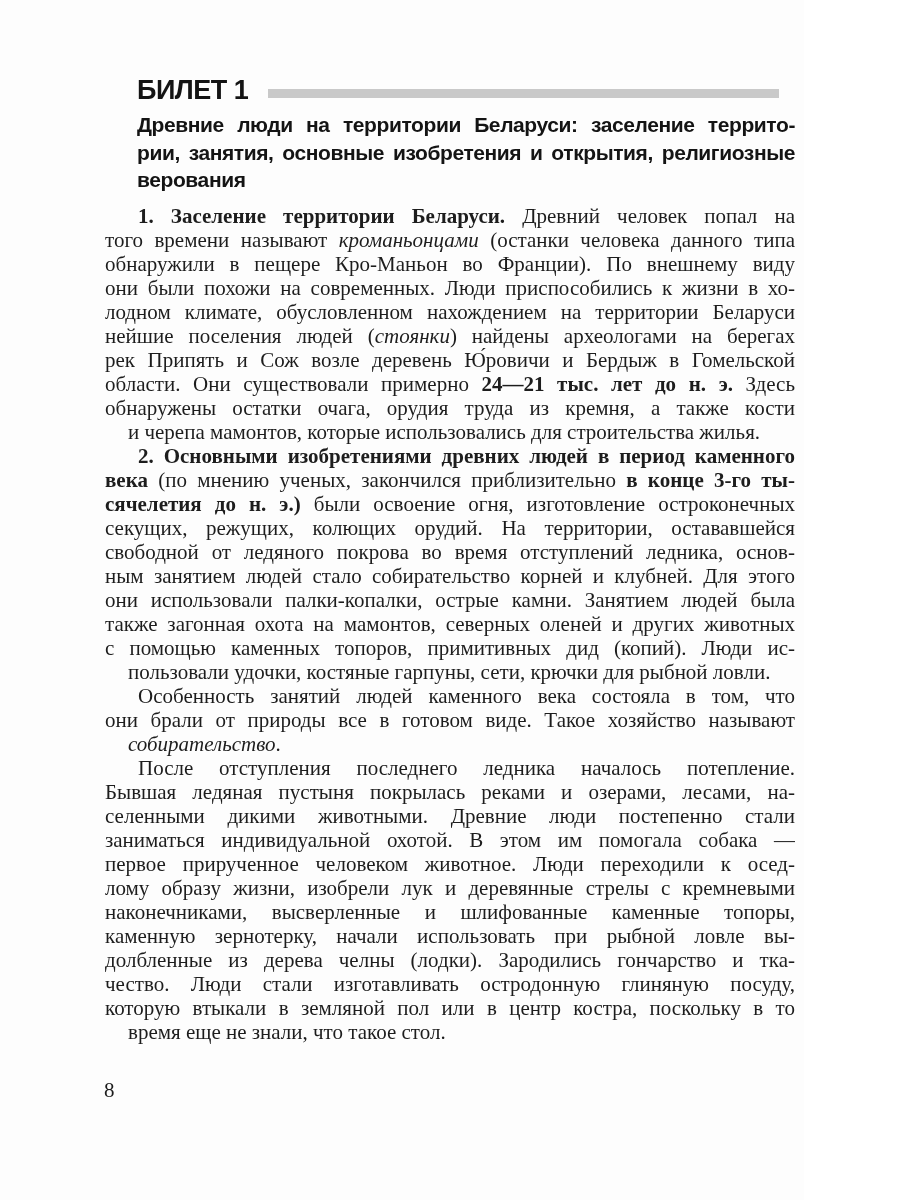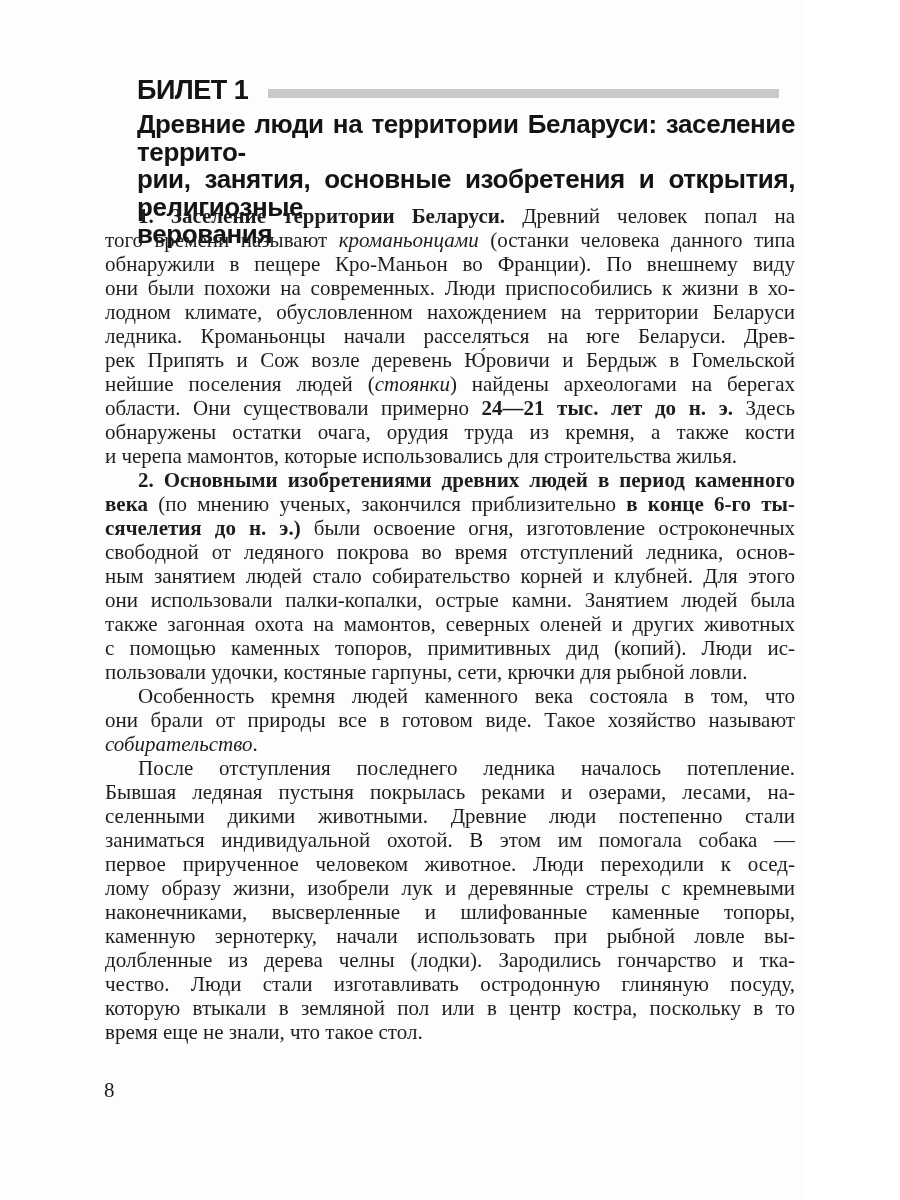--- a/index.html
+++ b/index.html
@@ -34,21 +34,21 @@
     background: #c9c9c9;
   }
   .title {
     position: absolute;
     left: 137px;
     top: 111px;
     width: 658px;
     margin: 0;
     font-family: "Liberation Sans", sans-serif;
     font-weight: bold;
-    font-size: 26px;
+    font-size: 21px;
     line-height: 27.5px;
     letter-spacing: -0.4px;
     color: #141414;
   }
   .tline { text-align: justify; text-align-last: justify; }
   .tline.tlast { text-align-last: left; }
   .body {
     position: absolute;
     left: 105px;
     top: 204px;
@@ -59,21 +59,21 @@
   }
   .line {
     height: 24px;
     line-height: 24px;
     overflow: hidden;
     text-align: justify;
     text-align-last: justify;
     white-space: normal;
   }
   .line.indent { padding-left: 33px; }
-  .line.plast { text-align-last: left; }
+  .line.plast { text-align-last: left; margin-left: 23px; }
   .b { font-weight: bold; }
   .i { font-style: italic; }
   .pageno {
     position: absolute;
     left: 104px;
     top: 1078px;
     font-family: "Liberation Serif", serif;
     font-size: 21px;
     color: #1d1d1d;
   }
@@ -90,36 +90,36 @@
       <div class="tline">Древние люди на территории Беларуси: заселение террито-</div>
       <div class="tline">рии, занятия, основные изобретения и открытия, религиозные</div>
       <div class="tline tlast">верования</div>
     </h1>
   <div class="body" id="article-body">
       <div class="line indent"><span class="b">1. Заселение территории Беларуси. </span><span>Древний человек попал на</span></div>
       <div class="line"><span>того времени называют </span><span class="i">кроманьонцами</span><span> (останки человека данного типа</span></div>
       <div class="line"><span>обнаружили в пещере Кро-Маньон во Франции). По внешнему виду</span></div>
       <div class="line"><span>они были похожи на современных. Люди приспособились к жизни в хо-</span></div>
       <div class="line"><span>лодном климате, обусловленном нахождением на территории Беларуси</span></div>
-      <div class="line"><span>ледника. Кроманьонцы начали расселяться на юге Беларуси. Древ-</span></div>
+      <div class="line"><span>нейшие поселения людей (</span><span class="i">стоянки</span><span>) найдены археологами на берегах</span></div>
       <div class="line"><span>рек Припять и Сож возле деревень Ю́ровичи и Бердыж в Гомельской</span></div>
-      <div class="line"><span>нейшие поселения людей (</span><span class="i">стоянки</span><span>) найдены археологами на берегах</span></div>
       <div class="line"><span>области. Они существовали примерно </span><span class="b">24—21 тыс. лет до н. э.</span><span> Здесь</span></div>
       <div class="line"><span>обнаружены остатки очага, орудия труда из кремня, а также кости</span></div>
       <div class="line plast"><span>и черепа мамонтов, которые использовались для строительства жилья.</span></div>
       <div class="line indent"><span class="b">2. Основными изобретениями древних людей в период каменного</span></div>
-      <div class="line"><span class="b">века </span><span>(по мнению ученых, закончился приблизительно </span><span class="b">в конце 6-го ты-</span></div>
+      <div class="line"><span class="b">века </span><span>(по мнению ученых, закончился приблизительно </span><span class="b">в конце 3-го ты-</span></div>
       <div class="line"><span class="b">сячелетия до н. э.)</span><span> были освоение огня, изготовление остроконечных</span></div>
+      <div class="line"><span>секущих, режущих, колющих орудий. На территории, остававшейся</span></div>
       <div class="line"><span>свободной от ледяного покрова во время отступлений ледника, основ-</span></div>
       <div class="line"><span>ным занятием людей стало собирательство корней и клубней. Для этого</span></div>
       <div class="line"><span>они использовали палки-копалки, острые камни. Занятием людей была</span></div>
       <div class="line"><span>также загонная охота на мамонтов, северных оленей и других животных</span></div>
       <div class="line"><span>с помощью каменных топоров, примитивных дид (копий). Люди ис-</span></div>
       <div class="line plast"><span>пользовали удочки, костяные гарпуны, сети, крючки для рыбной ловли.</span></div>
-      <div class="line indent"><span>Особенность кремня людей каменного века состояла в том, что</span></div>
+      <div class="line indent"><span>Особенность занятий людей каменного века состояла в том, что</span></div>
       <div class="line"><span>они брали от природы все в готовом виде. Такое хозяйство называют</span></div>
       <div class="line plast"><span class="i">собирательство</span><span>.</span></div>
       <div class="line indent"><span>После отступления последнего ледника началось потепление.</span></div>
       <div class="line"><span>Бывшая ледяная пустыня покрылась реками и озерами, лесами, на-</span></div>
       <div class="line"><span>селенными дикими животными. Древние люди постепенно стали</span></div>
       <div class="line"><span>заниматься индивидуальной охотой. В этом им помогала собака —</span></div>
       <div class="line"><span>первое прирученное человеком животное. Люди переходили к осед-</span></div>
       <div class="line"><span>лому образу жизни, изобрели лук и деревянные стрелы с кремневыми</span></div>
       <div class="line"><span>наконечниками, высверленные и шлифованные каменные топоры,</span></div>
       <div class="line"><span>каменную зернотерку, начали использовать при рыбной ловле вы-</span></div>

